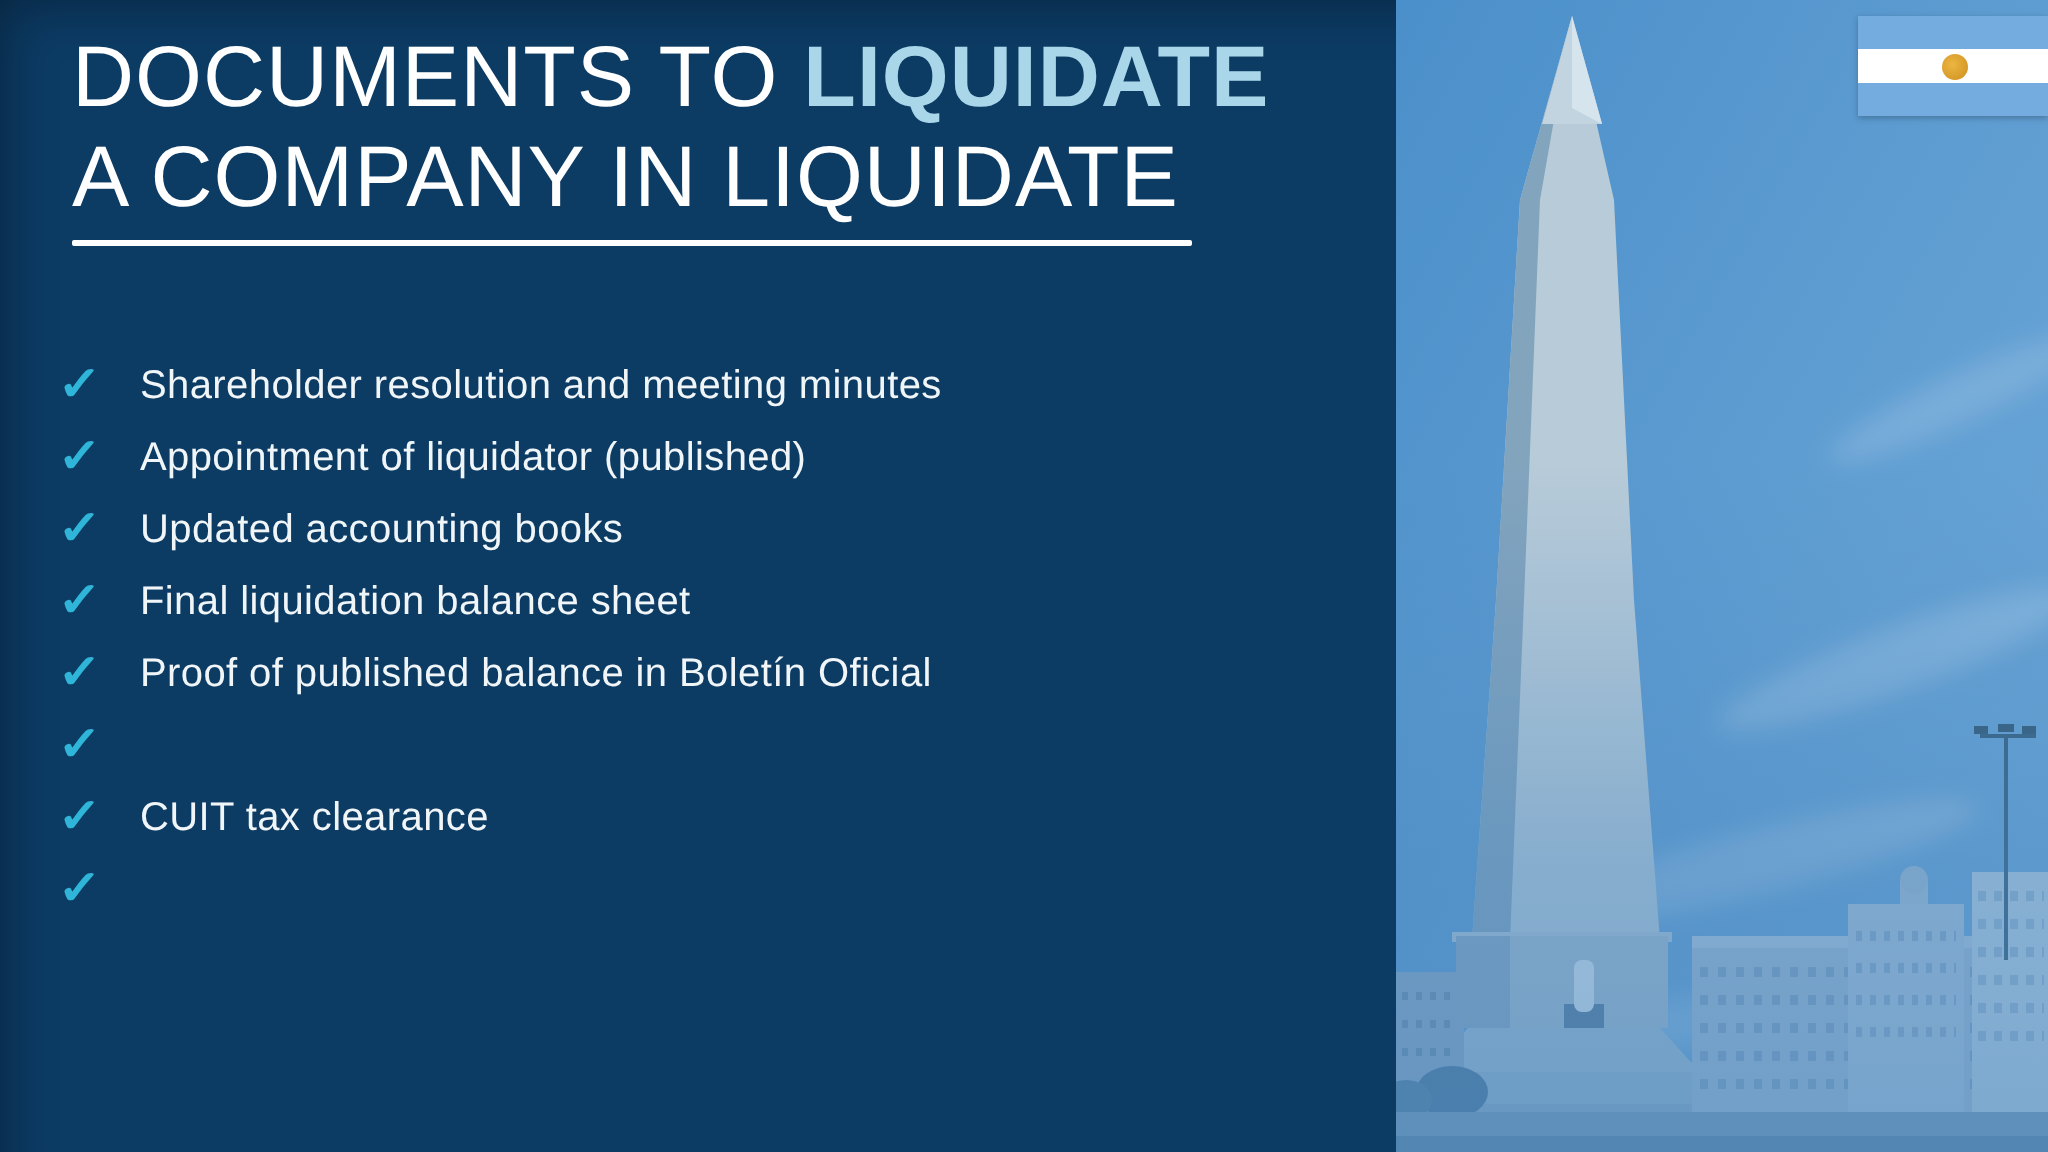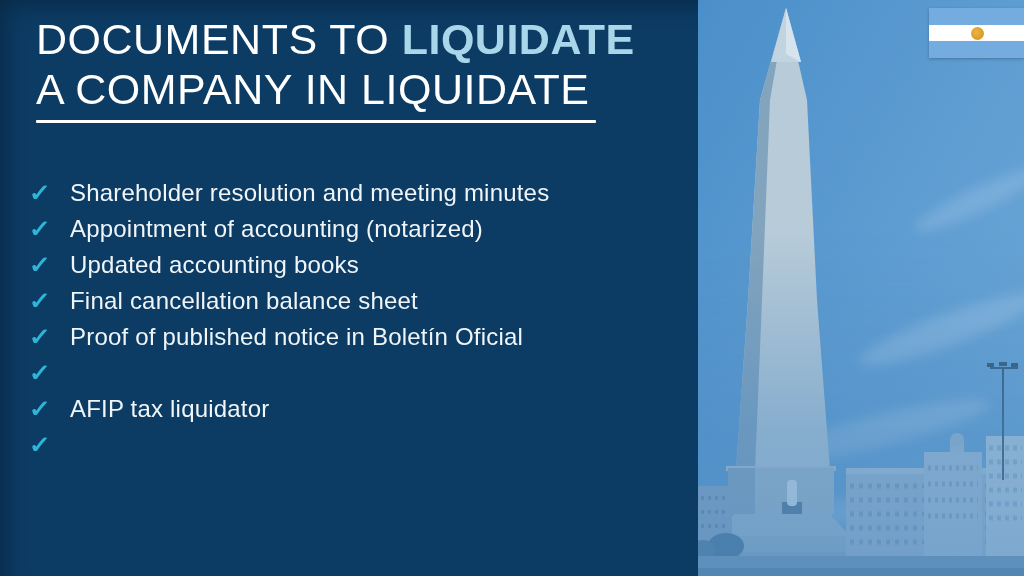--- a/index.html
+++ b/index.html
@@ -14,21 +14,21 @@
   #title-block{position:absolute;left:36px;top:14px;}
   .title-line{font-size:43px;line-height:50px;color:#FFFFFF;font-weight:400;
     letter-spacing:.5px;white-space:nowrap;}
   .title-highlight{color:#A9D6E9;font-weight:700;}
   #title-underline{width:560px;height:3px;background:#FFFFFF;margin-top:6px;border-radius:1px;}
 
   #checklist{position:absolute;left:30px;top:175px;margin:0;padding:0;list-style:none;}
   #checklist li{display:flex;align-items:center;height:36px;}
   .check-glyph{width:26px;margin-right:14px;color:#2EB5D8;font-size:24px;
     line-height:24px;font-weight:700;text-align:left;transform:scaleX(1.1);}
-  .check-text{font-size:24px;color:#F0F5F8;letter-spacing:.2px;white-space:nowrap;}
+  .check-text{font-size:20px;color:#F0F5F8;letter-spacing:.2px;white-space:nowrap;}
 
   
   #photo-panel{position:absolute;left:698px;top:0;width:326px;height:576px;overflow:hidden;}
 
   
   #flag{position:absolute;left:929px;top:8px;width:95px;height:50px;
     background:linear-gradient(180deg,#74ACDF 0 33.4%,#FFFFFF 33.4% 66.7%,#74ACDF 66.7% 100%);
     box-shadow:0 1px 3px rgba(0,0,0,.25);}
   #flag-sun{position:absolute;left:42px;top:19px;width:13px;height:13px;border-radius:50%;
     background:radial-gradient(circle at 40% 40%, #ECB541, #CE8F1F);}
@@ -45,40 +45,40 @@
       <div id="title-underline"></div>
     </div>
 
     <ul id="checklist">
       <li>
         <span class="check-glyph">✓</span>
         <span class="check-text">Shareholder resolution and meeting minutes</span>
       </li>
       <li>
         <span class="check-glyph">✓</span>
-        <span class="check-text">Appointment of accounting (notarized)</span>
+        <span class="check-text">Appointment of liquidator (published)</span>
       </li>
       <li>
         <span class="check-glyph">✓</span>
         <span class="check-text">Updated accounting books</span>
       </li>
       <li>
         <span class="check-glyph">✓</span>
-        <span class="check-text">Final cancellation balance sheet</span>
+        <span class="check-text">Final liquidation balance sheet</span>
       </li>
       <li>
         <span class="check-glyph">✓</span>
-        <span class="check-text">Proof of published notice in Boletín Oficial</span>
+        <span class="check-text">Proof of published balance in Boletín Oficial</span>
       </li>
       <li>
         <span class="check-glyph">✓</span>
       </li>
       <li>
         <span class="check-glyph">✓</span>
-        <span class="check-text">AFIP tax liquidator</span>
+        <span class="check-text">CUIT tax clearance</span>
       </li>
       <li>
         <span class="check-glyph">✓</span>
       </li>
     </ul>
   </div>
 
   <div id="photo-panel">
     <svg width="326" height="576" viewBox="0 0 326 576">
       <defs>

